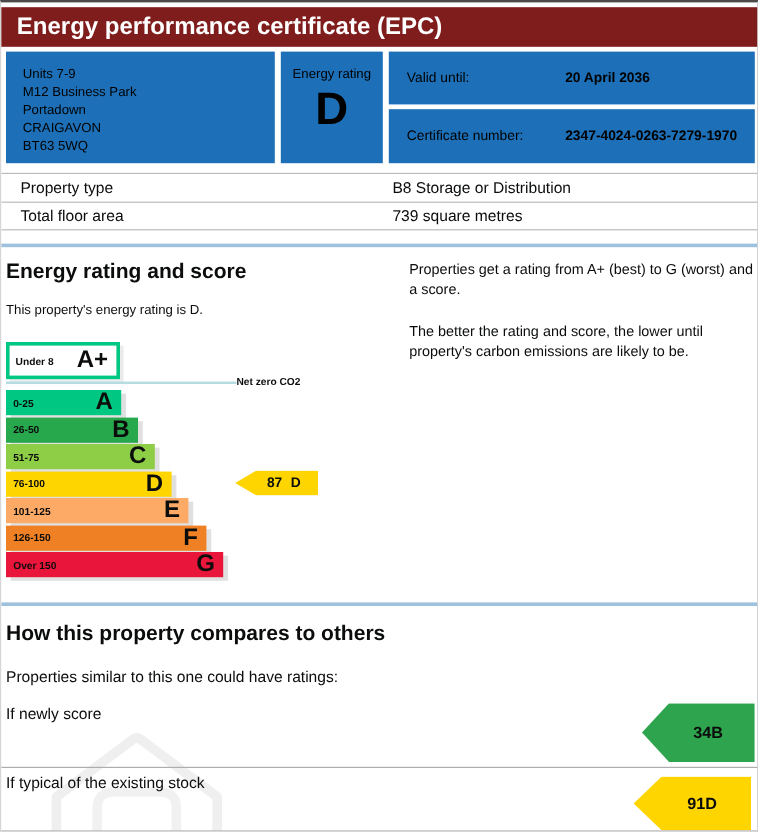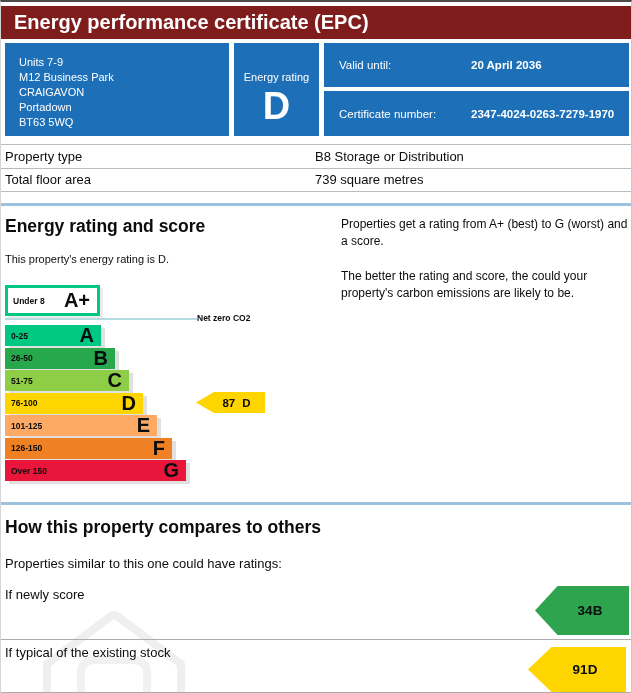--- a/index.html
+++ b/index.html
@@ -7,36 +7,36 @@
     position:relative;width:630px;height:691px;overflow:hidden;
     font-family:"Liberation Sans",sans-serif;color:#0b0c0c;background:#fff;
     border-top:2px solid #4a4a4a;border-left:1px solid #d6d6d6;
     border-right:1px solid #c9c9c9;border-bottom:1px solid #c9c9c9;
   }
   .abs{position:absolute;}
   
   .hdr-bar{top:4px;left:0;width:632px;height:33px;background:#0b0c0c;}
   .hdr-title{color:#fff;font-size:20px;font-weight:bold;line-height:33px;padding-left:13px;white-space:nowrap;}
   
-  .blue{background:#1d70b8;color:#ffffff;}
+  .blue{background:#1d70b8;color:#000000;}
   .box-address{top:41px;left:4px;width:224px;height:93px;}
   .addr{padding:12px 0 0 14px;font-size:11px;line-height:15px;}
   .box-rating{top:41px;left:233px;width:85px;height:93px;text-align:center;}
-  .rating-lbl{font-size:11px;padding-top:28px;}
+  .rating-lbl{font-size:11px;padding-top:13px;}
   .rating-val{font-size:38px;font-weight:bold;line-height:46px;}
   .box-valid{top:41px;left:323px;width:305px;height:44px;}
   .box-cert{top:89px;left:323px;width:305px;height:45px;}
   .kv{display:flex;align-items:center;height:100%;padding-left:15px;font-size:11.5px;}
   .kv .k{width:132px;}
   .kv .v{font-weight:bold;}
   
   .ptable{top:142px;left:0;width:632px;}
   .prow{display:flex;align-items:center;height:22.5px;border-top:1px solid #b9bcbe;font-size:13px;}
   .prow:last-child{border-bottom:1px solid #b9bcbe;}
-  .prow .pl{width:310px;padding-left:4px;}
+  .prow .pl{width:310px;padding-left:16px;}
   .blue-div{left:0;width:632px;height:3px;background:#9ec2de;}
   .div1{top:201px;}
   .div2{top:500px;}
   .h2{font-size:17.5px;font-weight:bold;white-space:nowrap;}
   .rating-h2{top:214px;left:4px;}
   .rating-sub{top:251px;left:4px;font-size:11px;}
   .info-col{top:214px;left:340px;width:292px;font-size:12px;line-height:17px;}
   .info-col p{margin:0 0 18px 0;}
   
   .chart{top:283px;left:4px;width:320px;height:200px;}
@@ -76,22 +76,22 @@
 <div class="page">
 
   <div class="abs hdr-bar" style="background: #7f1d1d;">
     <div class="hdr-title">Energy performance certificate (EPC)</div>
   </div>
 
   <div class="abs blue box-address" style="background: rgb(29, 112, 184);">
     <div class="addr">
       <div>Units 7-9</div>
       <div>M12 Business Park</div>
+      <div>Portadown</div>
       <div>CRAIGAVON</div>
-      <div>Portadown</div>
       <div>BT63 5WQ</div>
     </div>
   </div>
 
   <div class="abs blue box-rating" style="background: rgb(29, 112, 184);">
     <div class="rating-lbl">Energy rating</div>
     <div class="rating-val">D</div>
   </div>
 
   <div class="abs blue box-valid" style="background: rgb(29, 112, 184);">
@@ -118,21 +118,21 @@
       <span class="pv">739 square metres</span>
     </div>
   </div>
 
   <div class="abs blue-div div1" style="background: rgb(158, 194, 222);"></div>
 
   <div class="abs h2 rating-h2">Energy rating and score</div>
   <div class="abs rating-sub">This property's energy rating is D.</div>
   <div class="abs info-col">
     <p>Properties get a rating from A+ (best) to G (worst) and a score.</p>
-    <p>The better the rating and score, the could your property's carbon emissions are likely to be.</p>
+    <p>The better the rating and score, the lower until property's carbon emissions are likely to be.</p>
   </div>
 
   <div class="abs chart">
 
     <div class="aplus" style="border:3px solid #00c781;">
       <span class="rng">Under 8</span>
       <span class="ltr">A+</span>
     </div>
 
     <div class="nz-line" style="width: 192px; background: rgb(181, 221, 225);"></div>

